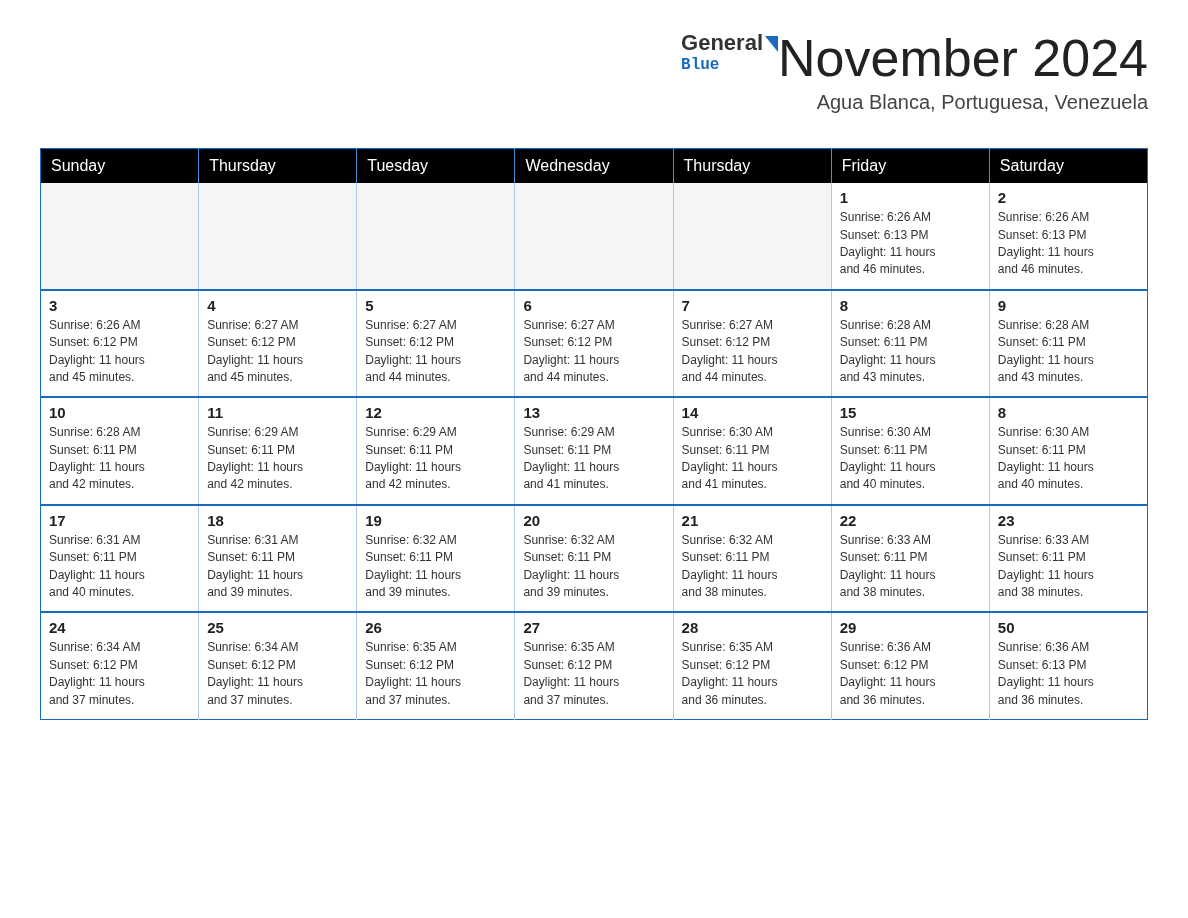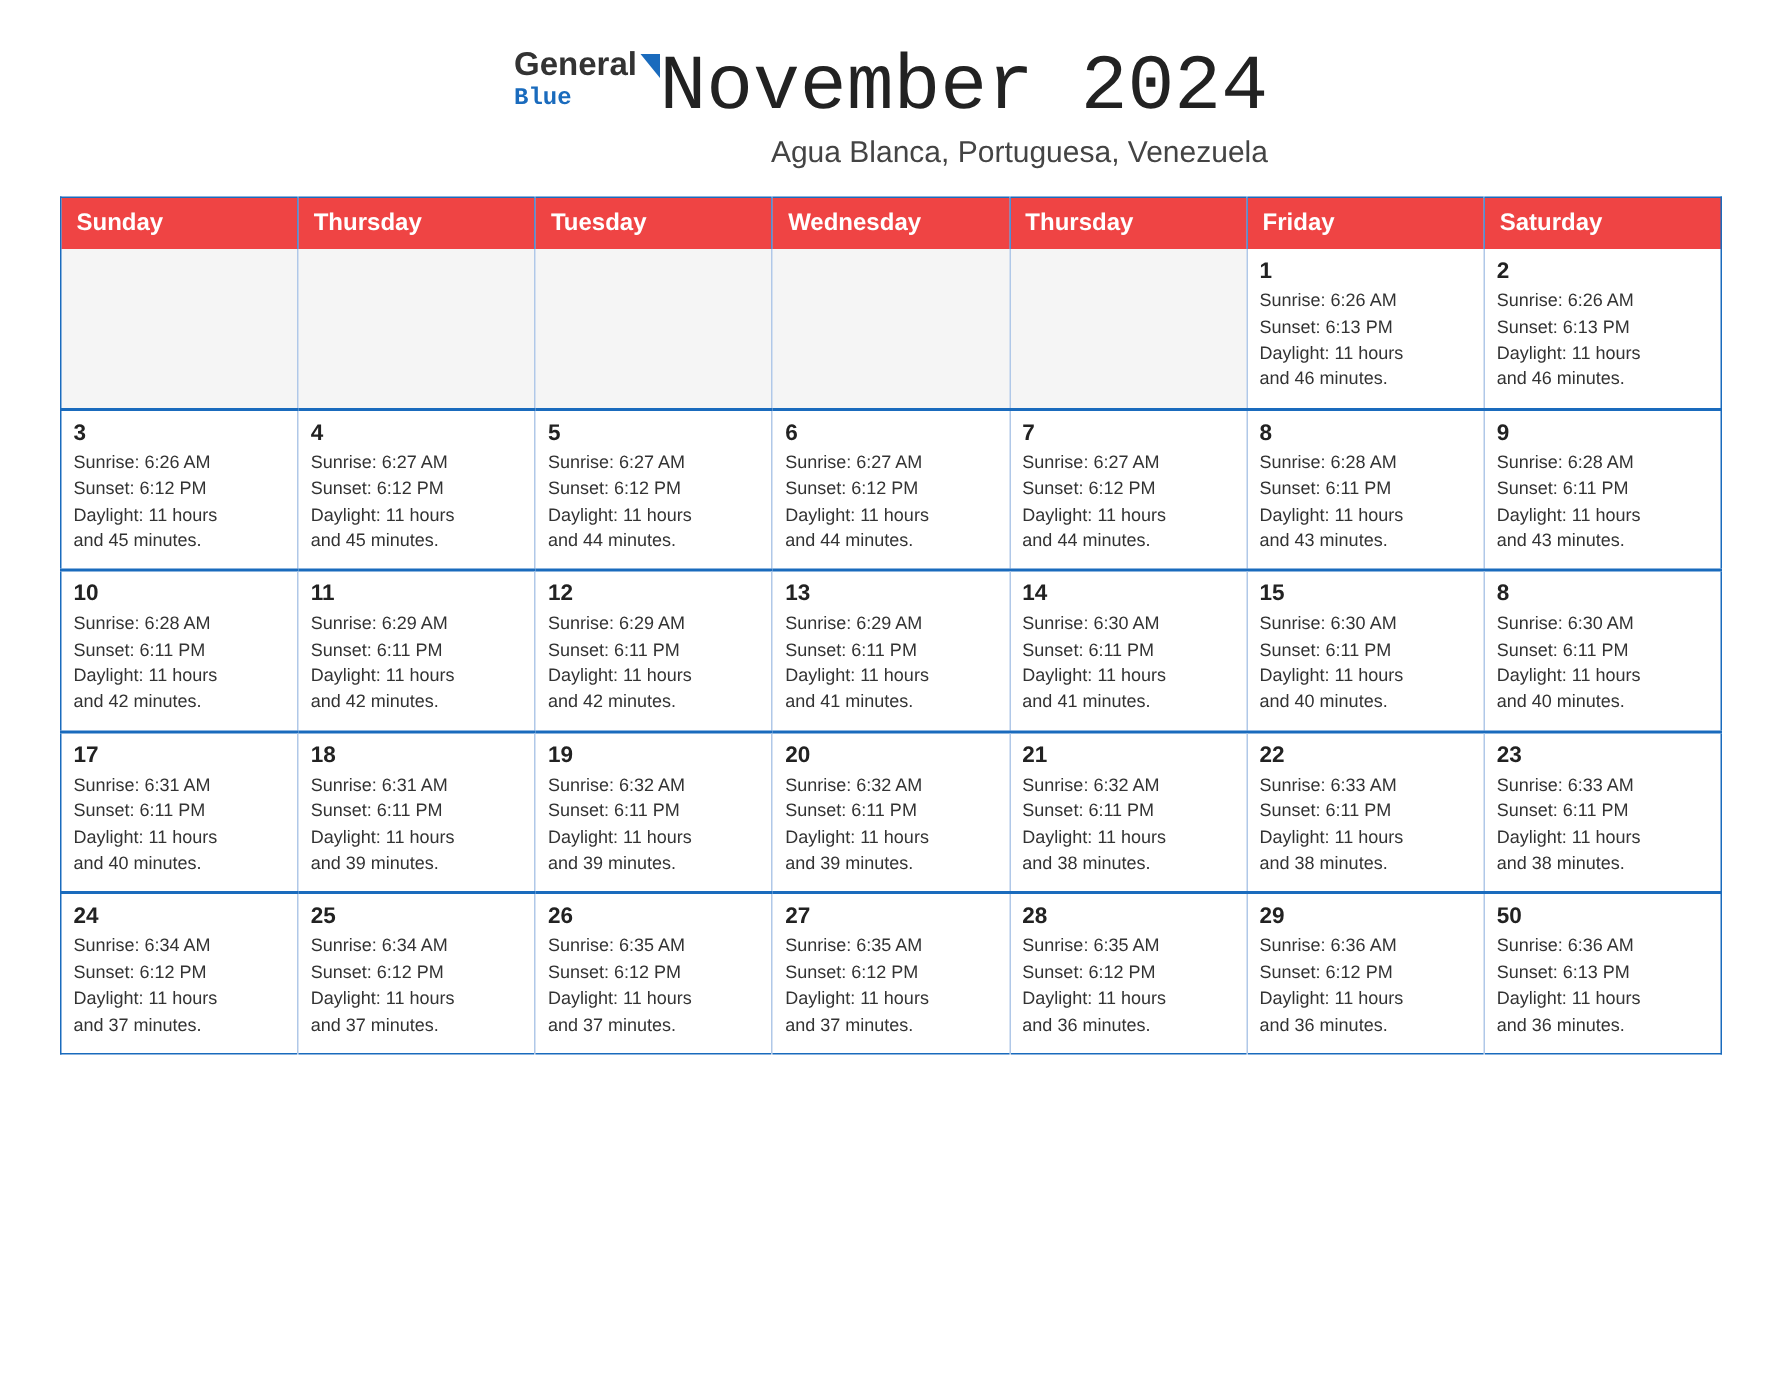--- a/index.html
+++ b/index.html
@@ -6,55 +6,54 @@
     body {
       font-family: Arial, sans-serif;
       background: #fff;
       color: #222;
       padding: 30px 40px;
       width: 1188px;
       min-height: 918px;
     }
     .header {
       display: flex;
-      justify-content: center;
+      justify-content: flex-end;
       align-items: flex-start;
-      margin-bottom: 17px;
+      margin-bottom: 34px;
     }
     .logo {
       display: flex;
       flex-direction: column;
       align-items: flex-start;
     }
     .logo-blue { color: #1a6bbd; font-weight: bold; }
     .title-section {
       text-align: right;
     }
     .month-title {
       font-size: 52px;
       font-weight: normal;
       color: #222;
       line-height: 1.1;
-      font-family: Liberation Mono, monospace;
     }
     .location {
       font-size: 20px;
       color: #444;
       margin-top: 4px;
     }
     .calendar {
       width: 100%;
       border-collapse: collapse;
       border: 1.5px solid #1a6bbd;
     }
     .calendar thead tr th {
-      background-color: #ef4444;
+      background-color: #000000;
       color: #fff;
       font-size: 16px;
-      font-weight: bold;
+      font-weight: normal;
       padding: 8px 10px;
       text-align: left;
       border-right: 1px solid #4a90d9;
     }
     .calendar thead tr th:last-child {
       border-right: none;
     }
     .calendar tbody tr td {
       vertical-align: top;
       padding: 6px 8px 10px 8px;

